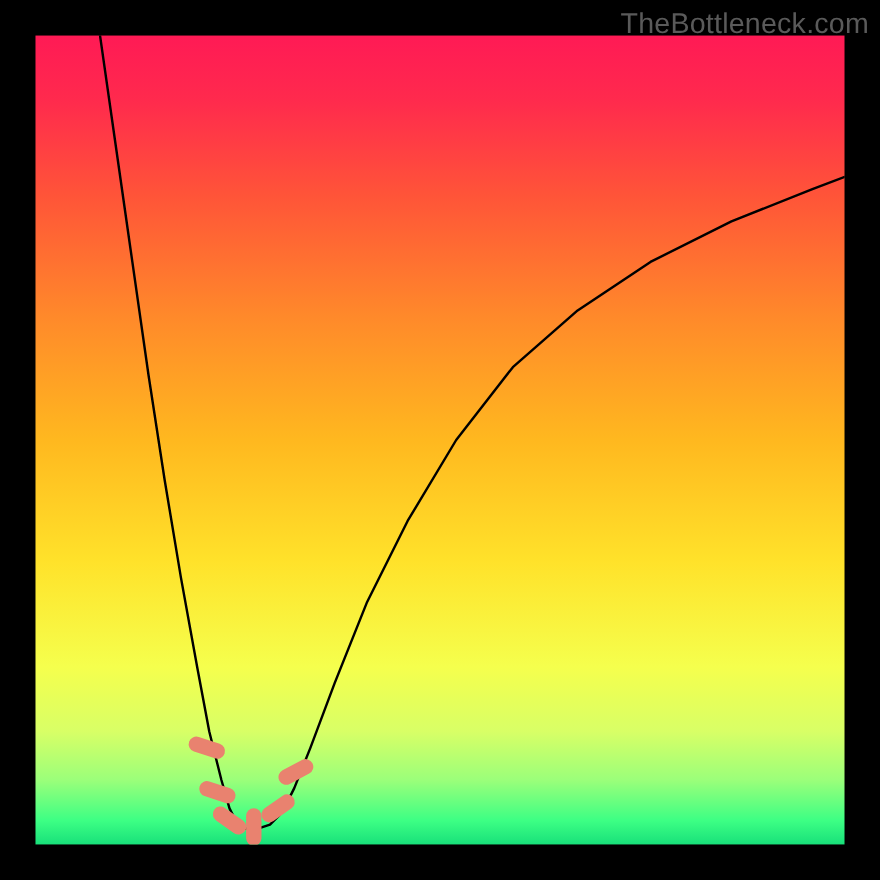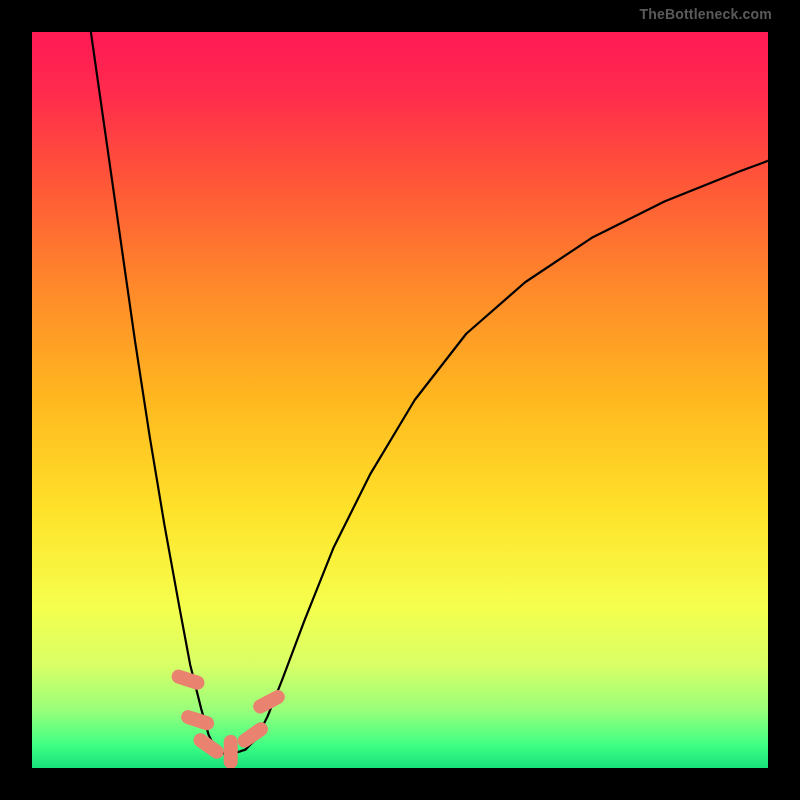--- a/index.html
+++ b/index.html
@@ -23,24 +23,24 @@
     position: absolute;
     top: 32px;
     left: 32px;
     width: 736px;
     height: 736px;
     overflow: hidden;
   }
   .watermark {
     position: absolute;
     top: 6px;
-    right: 28px;
+    right: 10px;
     color: #5a5a5a;
-    font-size: 14px;
-    font-weight: 700;
+    font-size: 26px;
+    font-weight: 400;
     letter-spacing: 0.2px;
   }
   svg {
     display: block;
   }
 </style>
 </head>
 <body>
 
 <div class="frame">

